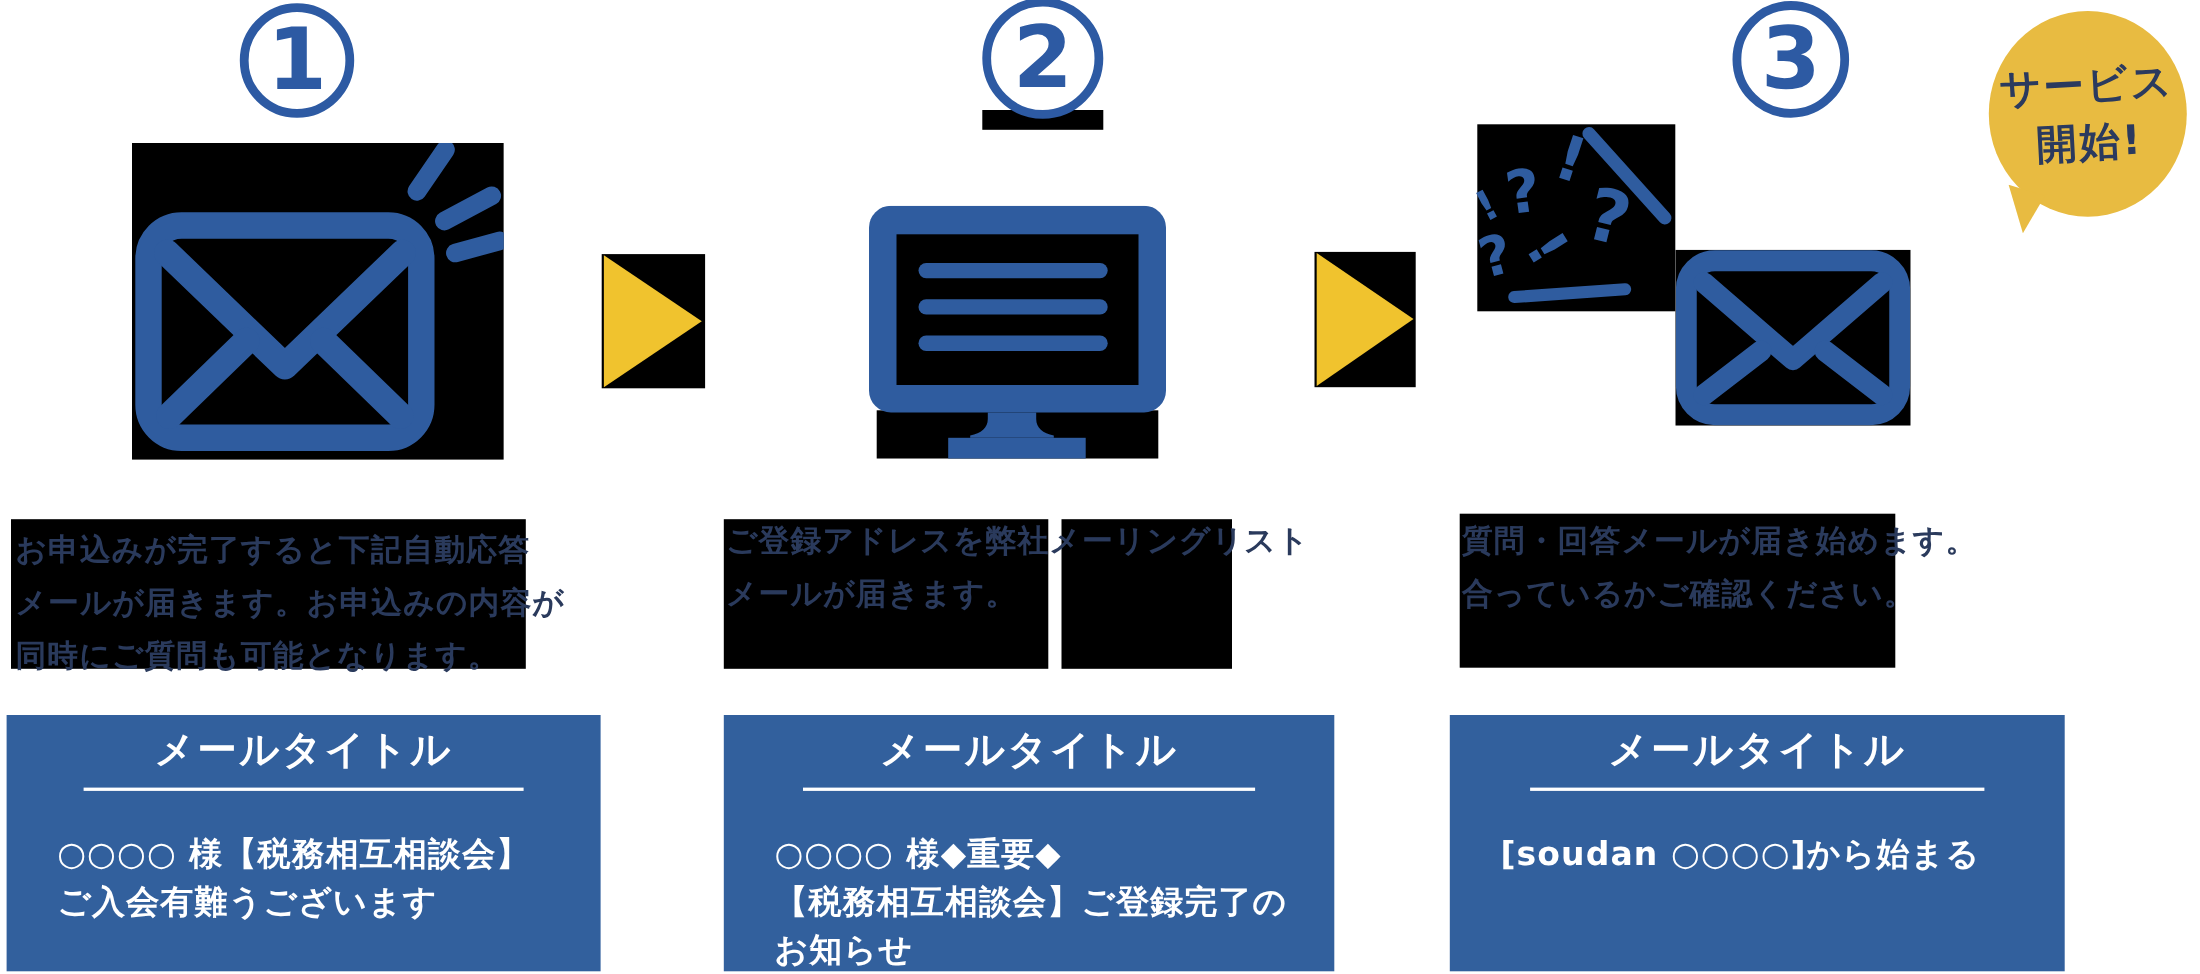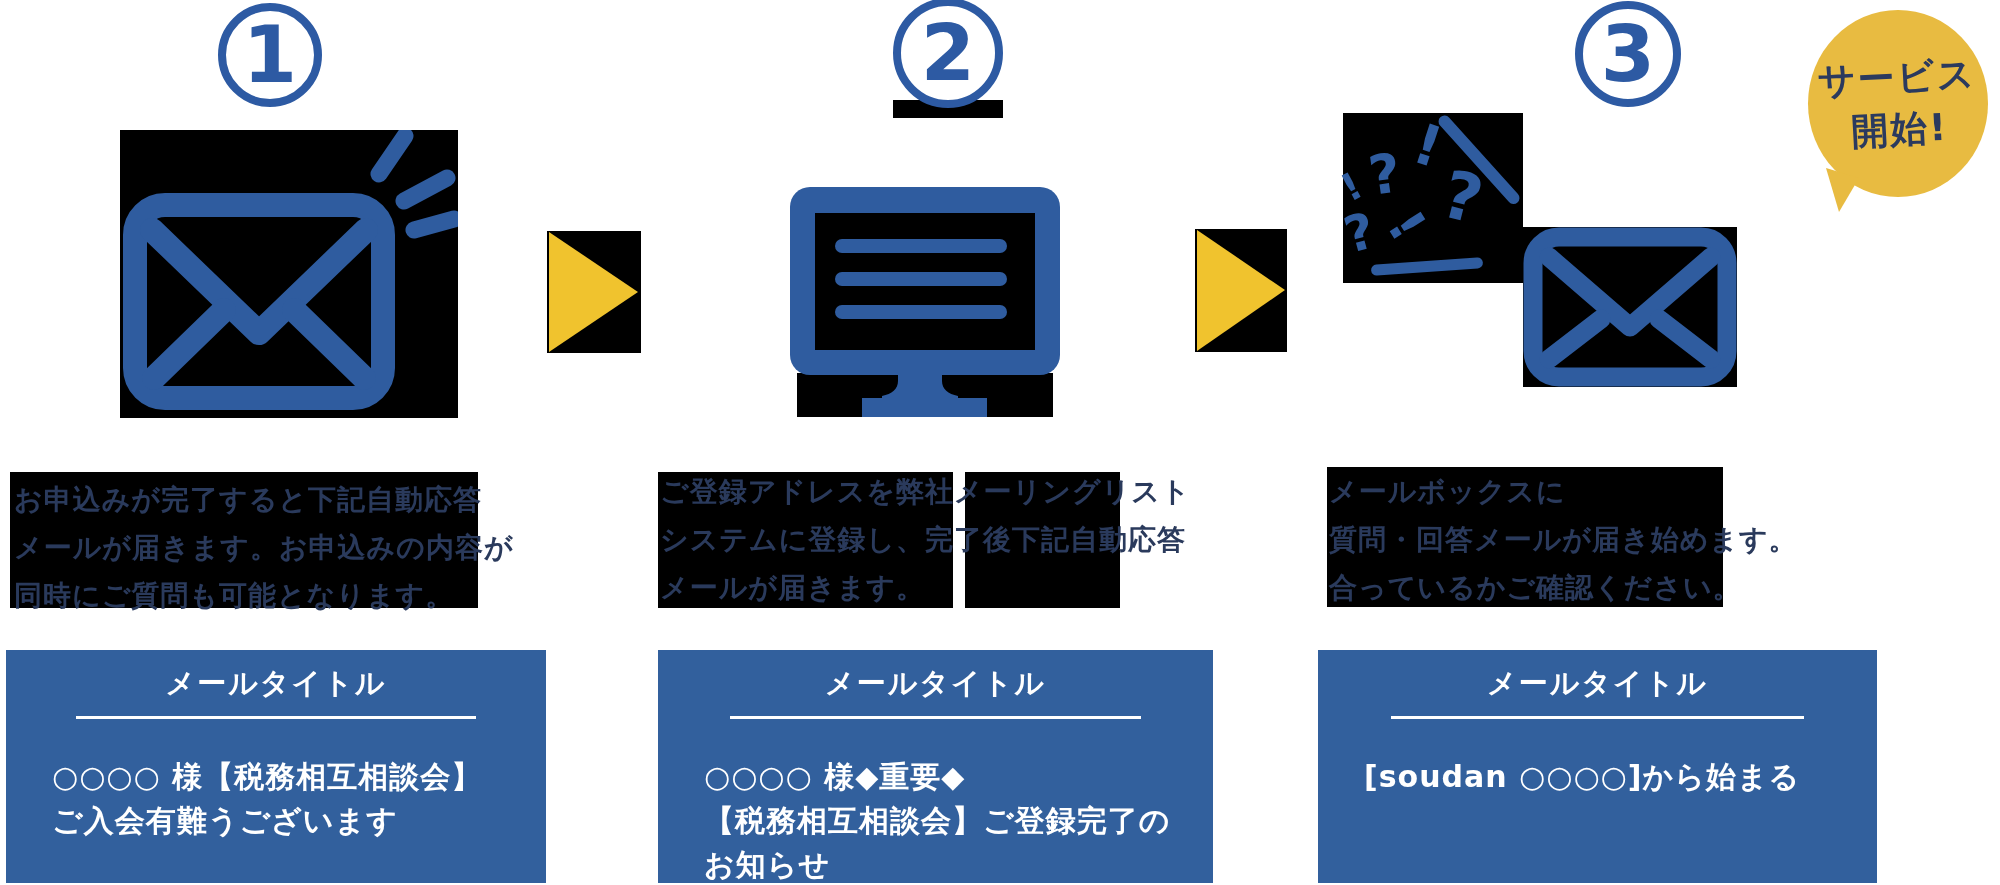--- a/index.html
+++ b/index.html
@@ -16,21 +16,21 @@
   
   .desc-black{position:absolute;background:#000000;}
   .desc-text{position:absolute;color:#2A3A5C;font-weight:bold;font-size:28px;line-height:48px;
              letter-spacing:1px;}
   .desc-text span{display:block;white-space:nowrap;}
   
   .arrow-box{position:absolute;background:#000000;}
   .arrow-box svg{display:block;}
   
   .mail-box{position:absolute;background:#32609D;color:#ffffff;}
-  .mail-header{text-align:center;font-size:29px;font-weight:bold;padding-top:16px;line-height:34px;
+  .mail-header{text-align:center;font-size:36px;font-weight:bold;padding-top:16px;line-height:34px;
                letter-spacing:2px;}
   .mail-divider{width:74%;margin:16px auto 0 auto;border-top:3px solid #ffffff;}
   .mail-body{margin-top:36px;padding-left:46px;font-size:30px;font-weight:bold;line-height:44px;
              letter-spacing:1px;}
   .mail-body span{display:block;white-space:nowrap;}
   
   .qwrap{position:absolute;background:#000000;}
   .qmark{position:absolute;color:#2F5C9F;font-weight:bold;line-height:1;}
   .qline{position:absolute;background:#2F5C9F;border-radius:6px;}
   
@@ -99,21 +99,20 @@
       <rect x="45" y="118" width="172" height="14" rx="7" fill="#2F5C9F"></rect>
       <path d="M108 188 L152 188 L152 194 C152 202 158 207 168 209 L168 211 L92 211 L92 209 C102 207 108 202 108 194 Z" fill="#2F5C9F"></path>
       <rect x="72" y="211" width="125" height="19" fill="#2F5C9F"></rect>
     </svg>
   </div>
 
   <div class="desc-black" style="left:658px;top:472px;width:295px;height:136px"></div>
   <div class="desc-black" style="left:965px;top:472px;width:155px;height:136px"></div>
   <div class="desc-text" style="left:660px;top:468px">
     <span>ご登録アドレスを弊社メーリングリスト</span>
-    <span>システムに登録し、完了後下記自動応答</span>
     <span>メールが届きます。</span>
   </div>
 
   <div class="mail-box" style="left:658px;top:650px;width:555px;height:233px">
     <div class="mail-header">メールタイトル</div>
     <div class="mail-divider"></div>
     <div class="mail-body">
       <span>○○○○ 様◆重要◆</span>
       <span>【税務相互相談会】ご登録完了の</span>
       <span>お知らせ</span>
@@ -146,21 +145,20 @@
       <rect x="0" y="0" width="214" height="160" fill="#000000"></rect>
       <rect x="10" y="10" width="194" height="140" rx="26" fill="none" stroke="#2F5C9F" stroke-width="19"></rect>
       <path d="M26 30 L107 100 L188 30" fill="none" stroke="#2F5C9F" stroke-width="19" stroke-linecap="round" stroke-linejoin="round"></path>
       <path d="M26 132 L78 92" fill="none" stroke="#2F5C9F" stroke-width="19" stroke-linecap="round"></path>
       <path d="M188 132 L136 92" fill="none" stroke="#2F5C9F" stroke-width="19" stroke-linecap="round"></path>
     </svg>
   </div>
 
   <div class="desc-black" style="left:1327px;top:467px;width:396px;height:140px"></div>
   <div class="desc-text" style="left:1329px;top:468px">
-    <span>メールボックスに</span>
     <span>質問・回答メールが届き始めます。</span>
     <span>合っているかご確認ください。</span>
   </div>
 
   <div class="mail-box" style="left:1318px;top:650px;width:559px;height:233px">
     <div class="mail-header">メールタイトル</div>
     <div class="mail-divider"></div>
     <div class="mail-body">
       <span>[soudan ○○○○]から始まる</span>
     </div>

